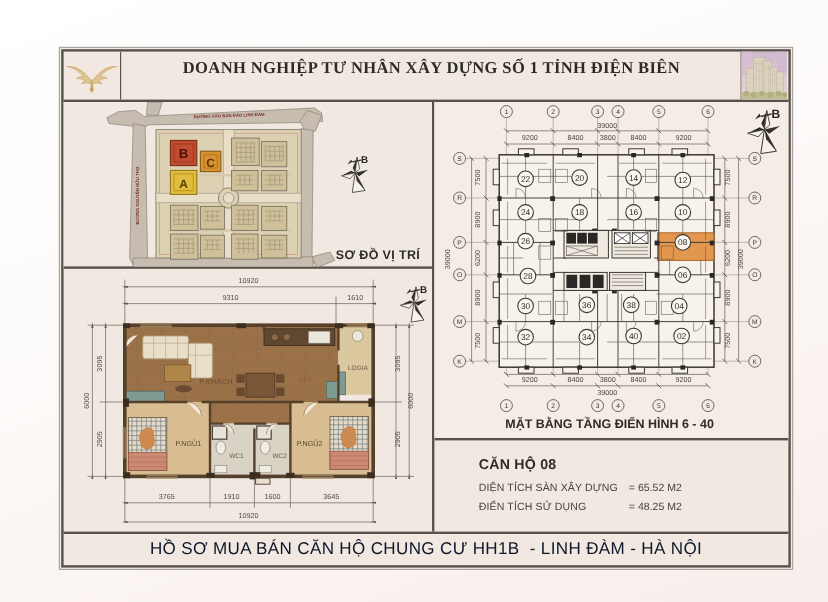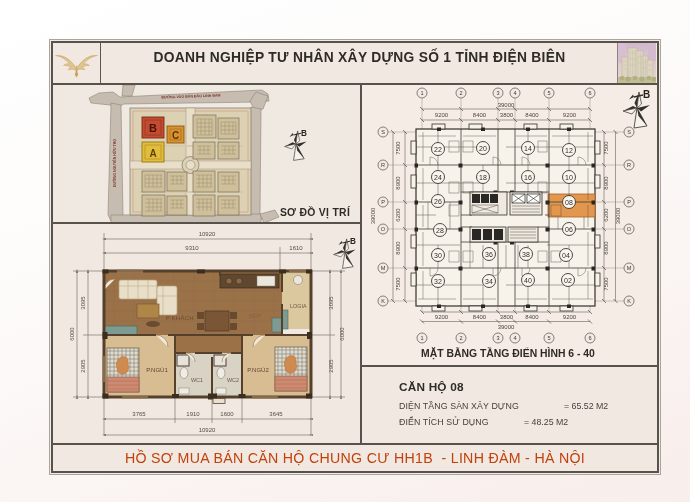--- a/index.html
+++ b/index.html
@@ -4,35 +4,35 @@
 <style>
 html,body{margin:0;padding:0;}
 body{width:690px;height:502px;position:relative;overflow:hidden;
   background:linear-gradient(160deg,#ffffff 0%,#fdfbfa 40%,#faf3f1 75%,#f8eeec 100%);
   font-family:"Liberation Sans",sans-serif;color:#3a3733;}
 .doc{position:absolute;left:51px;top:41px;width:604px;height:428px;
   background:#f1e9e1;border:2px solid #57524b;
   box-shadow:0 0 0 1px #f0ebe4,0 0 0 2px #aaa49c;}
 .hdr{position:absolute;left:0;top:0;width:604px;height:40px;border-bottom:2px solid #57524b;}
 .logocell{position:absolute;left:0;top:0;width:47px;height:40px;border-right:1px solid #5a564f;}
-.titlecell{position:absolute;left:48px;top:0;width:517px;height:28px;}
+.titlecell{position:absolute;left:48px;top:0;width:517px;height:28px;font-family:Liberation Serif, serif;}
 .title{position:absolute;left:0;top:0;width:100%;height:100%;display:flex;align-items:center;justify-content:center;
   font-weight:bold;font-size:13.8px;letter-spacing:.3px;color:#2e2b27;}
 .bldcell{position:absolute;right:0;top:0;width:39px;height:40px;border-left:1px solid #8a847c;}
 .leftcol{position:absolute;left:0;top:42px;width:307px;height:358px;border-right:2px solid #57524b;}
 .sitepanel{position:absolute;left:0;top:0;width:307px;height:137px;border-bottom:2px solid #57524b;background:#f0e9e1;}
 .aptpanel{position:absolute;left:0;top:139px;width:307px;height:219px;}
 .rightcol{position:absolute;left:309px;top:42px;width:295px;height:358px;}
 .planpanel{position:absolute;left:0;top:0;width:295px;height:280px;border-bottom:2px solid #57524b;background:#f4ece5;}
 .infopanel{position:absolute;left:0;top:282px;width:252px;height:76px;}
 .canho{position:absolute;left:37px;top:13px;font-weight:bold;font-size:11.8px;letter-spacing:.2px;color:#2e2b27;}
 .dt{position:absolute;left:37px;font-size:8.8px;letter-spacing:.1px;color:#46423c;}
 .dtv{position:absolute;left:162px;font-size:8.8px;color:#46423c;}
 .bstrip{position:absolute;left:0;top:400px;width:604px;height:26px;border-top:2px solid #57524b;
-  display:flex;align-items:center;justify-content:center;font-size:14.2px;letter-spacing:.3px;color:#c2410c;}
+  display:flex;align-items:center;justify-content:center;font-size:14.2px;letter-spacing:.3px;color:#0f172a;}
 svg{display:block;}
 </style>
 </head>
 <body>
 <div class="doc">
   <div class="hdr">
     <div class="logocell">
         <svg width="47" height="40" viewBox="0 0 47 40">
 <g>
   <path d="M23 25 C17 15.5 9.5 11.5 2.5 12.5 C8.5 13.5 13.5 17 16.5 21 C14 20.5 12 21 10.5 22.5 C13.5 22.3 16 23 18 24.6 C16.5 24.8 15.5 25.6 15 26.8 C17.5 26 20.5 26 23 27 Z" fill="#ddc494" stroke="#c9a868" stroke-width="0.5"></path>
@@ -587,20 +587,20 @@
   <path d="M0 0 L10 18 L1.5 8 Z" fill="#332f2a"></path>
   <path d="M-3 -11 L6 -13" stroke="#332f2a" stroke-width="1.3" fill="none"></path>
   <path d="M-3 -11 l-5 2.5 l4 -5 Z" fill="#332f2a"></path>
   <text x="6" y="-10" font-size="10" font-weight="bold" fill="#26231f">B</text>
 </g>
 <text x="146" y="272" font-size="10.4" font-weight="bold" fill="#2e2b27" text-anchor="middle">MẶT BẰNG TẦNG ĐIỂN HÌNH 6 - 40</text>
 </svg>
       </div>
     <div class="infopanel">
       <div class="canho">CĂN HỘ 08</div>
-      <div class="dt" style="top:34px;">DIỆN TẦNG SÀN XÂY DỰNG</div>
-        <div class="dtv" style="top:34px;margin-left:40px;">= 65.52 M2</div>
+      <div class="dt" style="top:34px;">DIỆN TÍCH SÀN XÂY DỰNG</div>
+        <div class="dtv" style="top:34px;">= 65.52 M2</div>
       <div class="dt" style="top:50px;">ĐIỂN TÍCH SỬ DỤNG</div>
         <div class="dtv" style="top:50px;">= 48.25 M2</div>
     </div>
   </div>
   <div class="bstrip">HỒ SƠ MUA BÁN CĂN HỘ CHUNG CƯ HH1B&nbsp; - LINH ĐÀM - HÀ NỘI</div>
 </div>
 
 </body></html>

